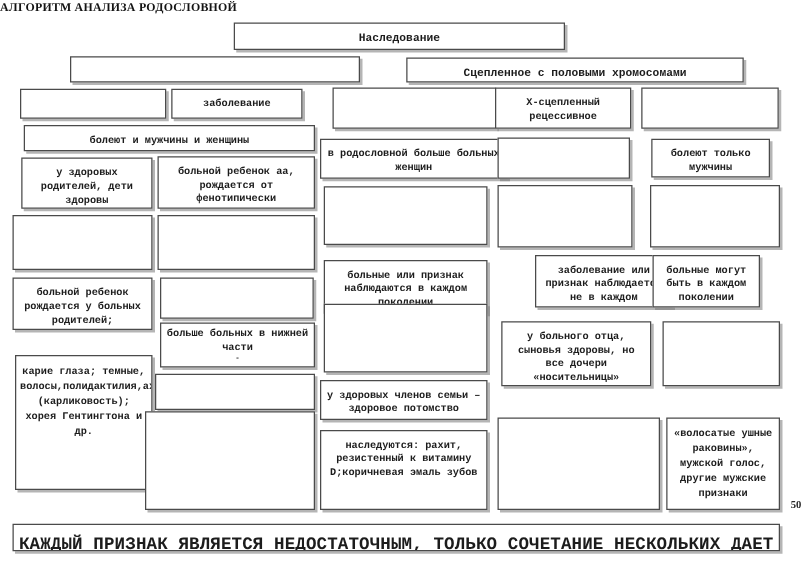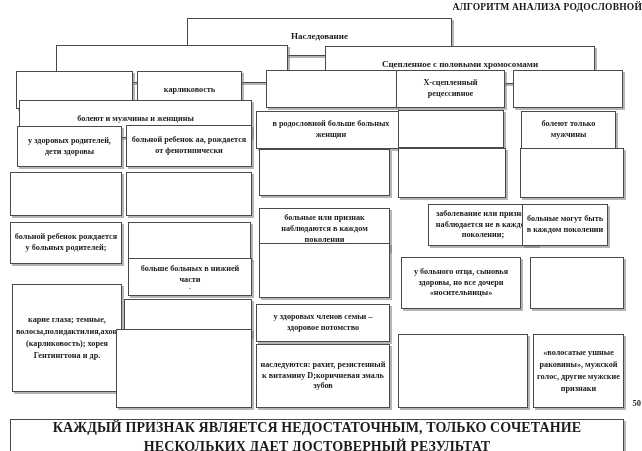--- a/index.html
+++ b/index.html
@@ -14,41 +14,42 @@
     background: #ffffff;
     overflow: hidden;
     font-family: "Liberation Serif", "DejaVu Serif", serif;
     color: #1a1a1a;
   }
   .title {
     position: absolute;
     left: 0;
     top: 2px;
     width: 642px;
-    text-align: right;
+    text-align: left;
     font-size: 9.5px;
     font-weight: bold;
     letter-spacing: 0.2px;
     color: #141414;
   }
   .bx {
     position: absolute;
     box-sizing: border-box;
     border: 1.3px solid #4a4a4a;
     background: #ffffff;
     display: flex;
-    align-items: center;
+    align-items: flex-start;
     justify-content: center;
     text-align: center;
     font-size: 8.2px;
     font-weight: bold;
     line-height: 1.33;
     color: #1c1c1c;
-    padding: 18px 3px;
+    padding: 7px 3px;
     overflow: hidden;
+    font-family: Liberation Mono, monospace;
   }
   .bx.shadow {
     box-shadow: 2px 2px 0 0 rgba(120,120,120,0.55);
   }
   .bx .t {
     display: block;
     width: 100%;
   }
   .banner {
     font-size: 14px;
@@ -83,21 +84,21 @@
     <span class="t"></span>
   </div>
   <div class="bx shadow headbox" style="left:325px; top:46px; width:270px; height:20px;">
     <span class="t">Сцепленное с половыми хромосомами</span>
   </div>
 
   <div class="bx shadow" style="left:16px; top:71px; width:117px; height:24px;">
     <span class="t"></span>
   </div>
   <div class="bx shadow" style="left:137px; top:71px; width:105px; height:24px;">
-    <span class="t">карликовость</span>
+    <span class="t">заболевание</span>
   </div>
   <div class="bx shadow" style="left:266px; top:70px; width:131px; height:33px;">
     <span class="t"></span>
   </div>
   <div class="bx shadow" style="left:396px; top:70px; width:109px; height:33px;">
     <span class="t">Х-сцепленный рецессивное</span>
   </div>
   <div class="bx shadow" style="left:513px; top:70px; width:110px; height:33px;">
     <span class="t"></span>
   </div>

